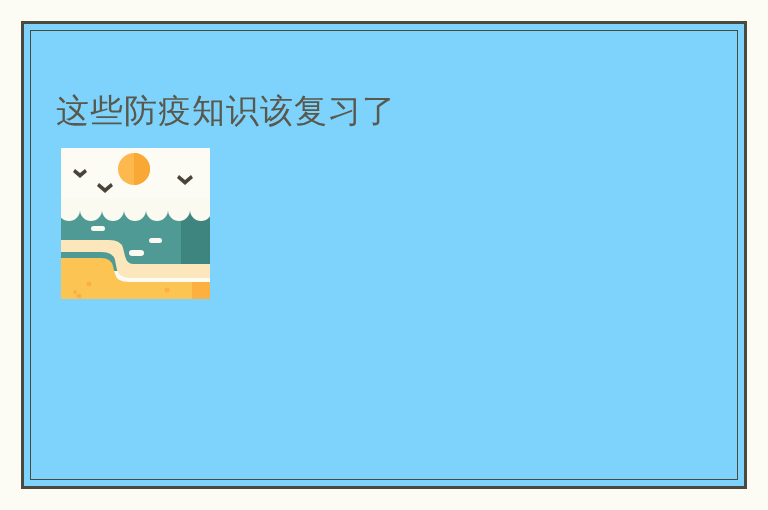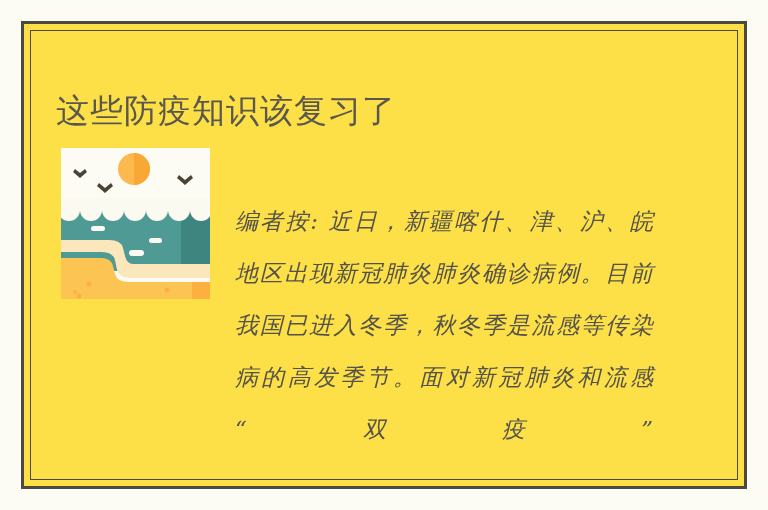--- a/index.html
+++ b/index.html
@@ -17,21 +17,21 @@
 
   
   .page {
     position: absolute;
     left: 21px;
     top: 21px;
     width: 726px;
     height: 468px;
     box-sizing: border-box;
     border: 3px solid #4c4a3e;
-    background: #fde047;
+    background: #7dd3fc;
     text-decoration: underline;
   }
   .page-inner {
     position: absolute;
     left: 6px;
     top: 6px;
     right: 6px;
     bottom: 6px;
     box-sizing: border-box;
     border: 1px solid #4c4a3e;
@@ -159,17 +159,16 @@
 
           <g fill="#fbb03f">
             <circle cx="28" cy="136" r="2.5"></circle>
             <circle cx="14" cy="144" r="2"></circle>
             <circle cx="18" cy="148" r="2.5"></circle>
             <circle cx="106" cy="142" r="2.5"></circle>
           </g>
         </svg>
       </div>
 
-      <p class="article-body">编者按: 近日，新疆喀什、津、沪、皖地区出现新冠肺炎肺炎确诊病例。目前我国已进入冬季，秋冬季是流感等传染病的高发季节。面对新冠肺炎和流感“双疫”</p>
 
     </div>
   </div>
 </div>
 
 </body></html>

